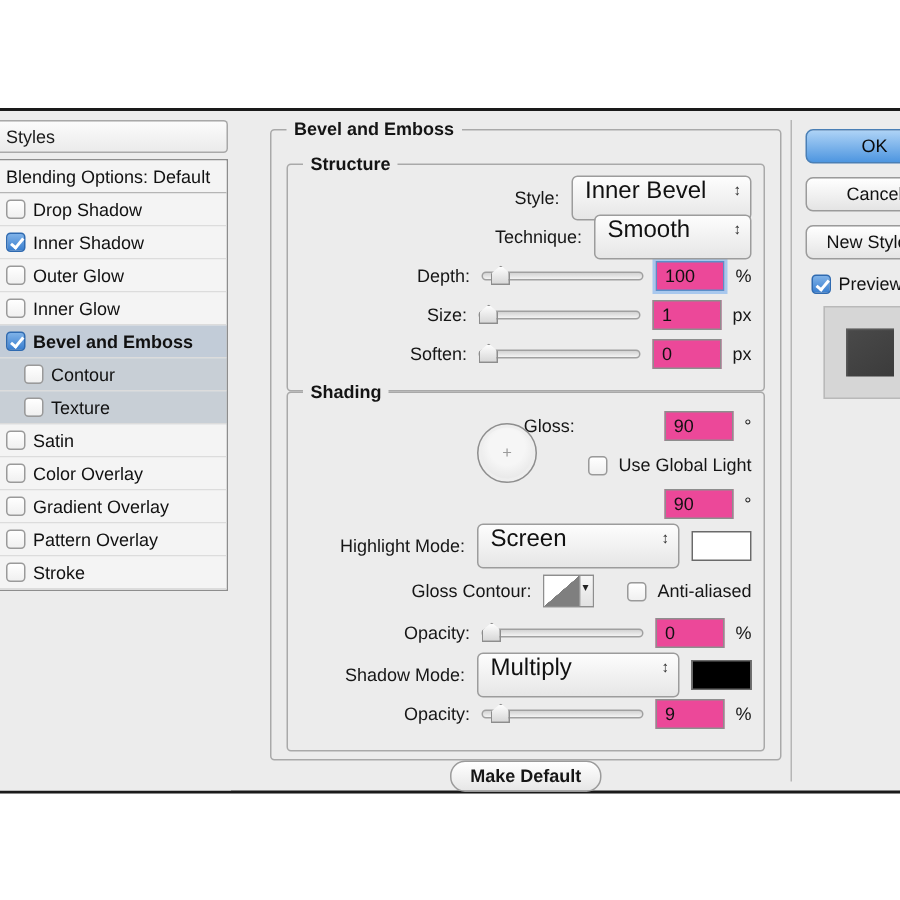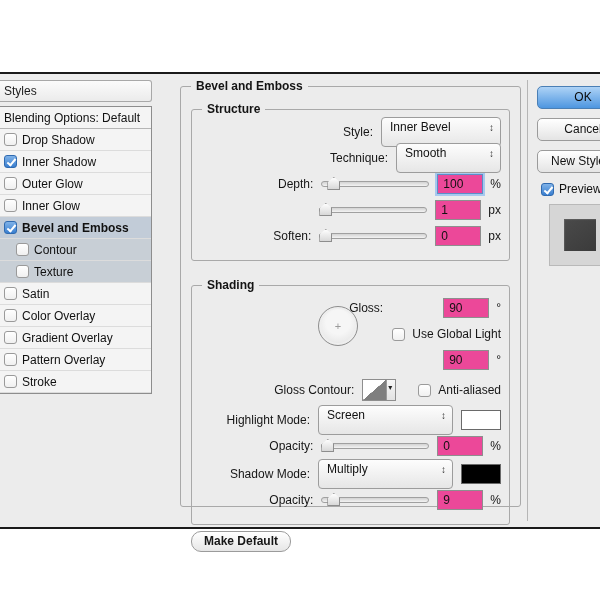--- a/index.html
+++ b/index.html
@@ -169,21 +169,21 @@
     font-size: 12px;
     color: #161616;
   }
 
   
   .sel {
     height: 30px;
     border: 1px solid #9c9c9c;
     border-radius: 4px;
     background: linear-gradient(#fdfdfd, #e6e6e6);
-    font-size: 12px;
+    font-size: 16px;
     color: #111;
     padding: 0 22px 0 8px;
     line-height: 19px;
     position: relative;
     white-space: nowrap;
   }
   .sel::after {
     content: "\2195";
     position: absolute;
     right: 6px; top: 0;
@@ -287,20 +287,21 @@
   
   .swatch {
     width: 40px; height: 20px;
     border: 1px solid #6a6a6a;
     margin-left: 8px;
   }
 
   
   .bottom-bar {
     display: flex;
+    justify-content: center;
     gap: 4px;
     margin-top: 6px;
   }
   .btn {
     height: 21px;
     border: 1px solid #9b9b9b;
     border-radius: 10px;
     background: linear-gradient(#ffffff, #e6e6e6);
     font-size: 12px;
     font-weight: bold;
@@ -464,40 +465,41 @@
             <div class="slider">
               <div class="track"></div>
               <div class="knob" style="left:6px"></div>
             </div>
             <div class="num focus">100</div>
             <div class="unit">%</div>
           </div>
 
 
           <div class="row">
+            <div class="lab">Size:</div>
             <div class="slider">
               <div class="track"></div>
               <div class="knob" style="left:0px"></div>
             </div>
             <div class="num">1</div>
             <div class="unit">px</div>
           </div>
 
           <div class="row">
             <div class="lab">Soften:</div>
             <div class="slider">
               <div class="track"></div>
               <div class="knob" style="left:0px"></div>
             </div>
             <div class="num">0</div>
             <div class="unit">px</div>
           </div>
         </div>
 
-        <div class="fieldset inner" style="margin-top:24px;padding-left:18px;">
+        <div class="fieldset inner" style="margin-top:0;padding-left:18px;">
           <div class="legend">Shading</div>
 
           <div style="position:relative;">
             <div class="dial" style="position:absolute; left:108px; top:10px;"></div>
 
             <div class="row">
               <div class="lab">Gloss:</div>
               <div style="width:52px; flex:0 0 52px;"></div>
               <div class="num">90</div>
               <div class="unit">°</div>
@@ -510,36 +512,36 @@
               <span class="unit">Use Global Light</span>
             </div>
 
             <div class="row">
               <div style="width:52px; flex:0 0 52px;"></div>
               <div class="num">90</div>
               <div class="unit">°</div>
             </div>
           </div>
 
+          <div class="row" style="margin-top:4px;">
+            <div class="lab">Highlight Mode:</div>
+            <div class="sel w135">Screen</div>
+            <div class="swatch" style="background:#ffffff;"></div>
+          </div>
+
           <div class="row" style="height:28px; margin-top:4px;">
             <div class="lab">Gloss Contour:</div>
             <div class="gloss">
               <div class="ramp"></div>
               <div class="arrowbox"></div>
             </div>
             <span class="cb" style="margin-left:22px"></span>
             <span class="unit">Anti-aliased</span>
           </div>
 
-          <div class="row" style="margin-top:4px;">
-            <div class="lab">Highlight Mode:</div>
-            <div class="sel w135">Screen</div>
-            <div class="swatch" style="background:#ffffff;"></div>
-          </div>
-
           <div class="row">
             <div class="lab">Opacity:</div>
             <div class="slider">
               <div class="track"></div>
               <div class="knob" style="left:0px"></div>
             </div>
             <div class="num">0</div>
             <div class="unit">%</div>
           </div>
 

